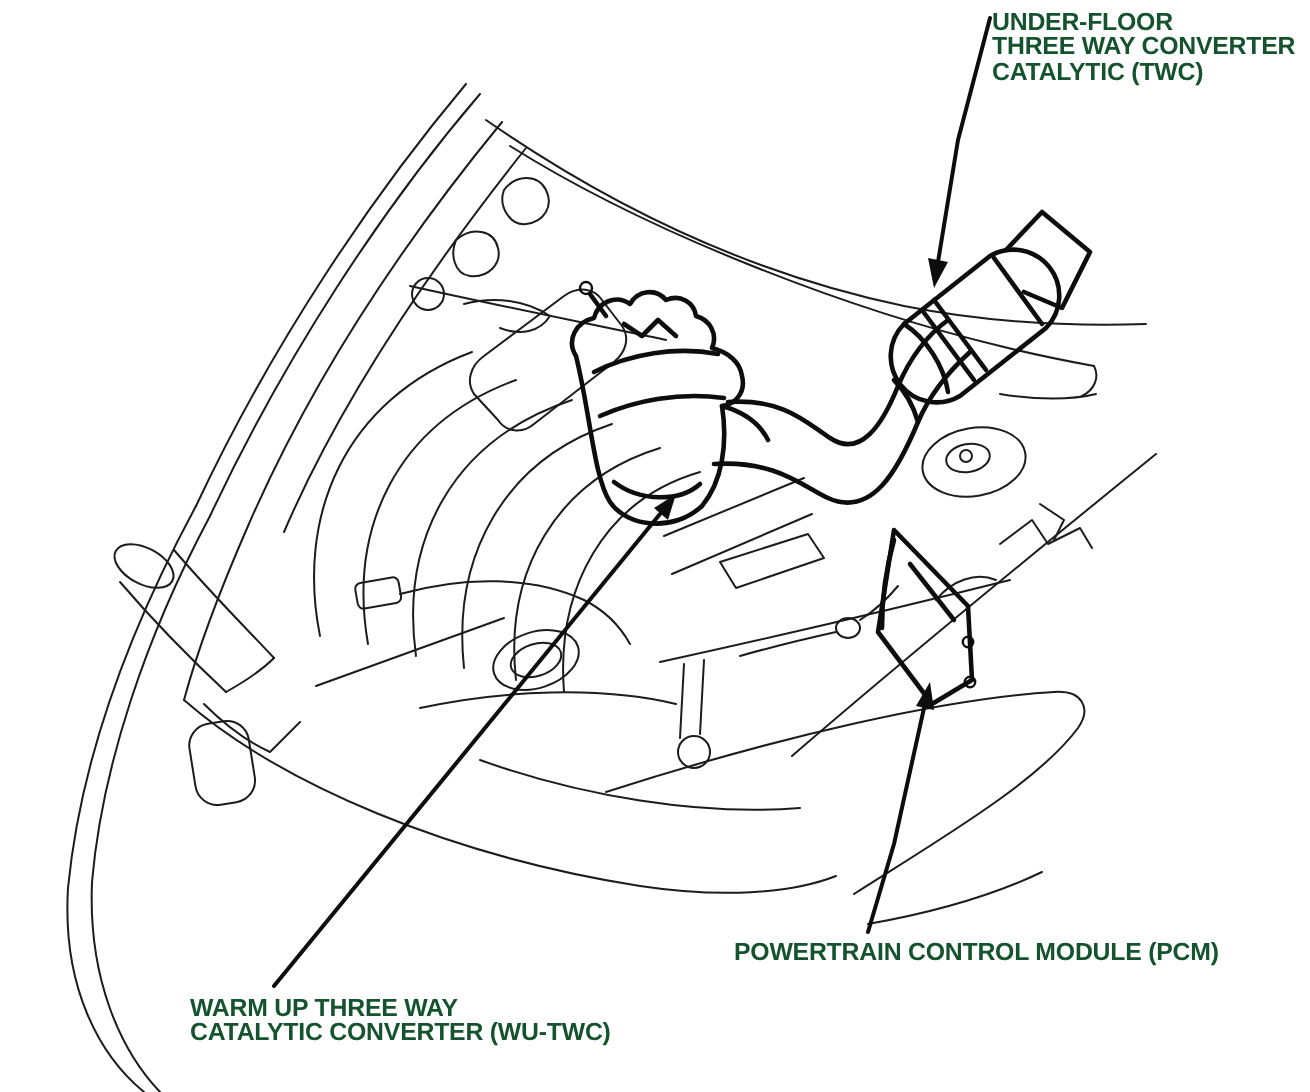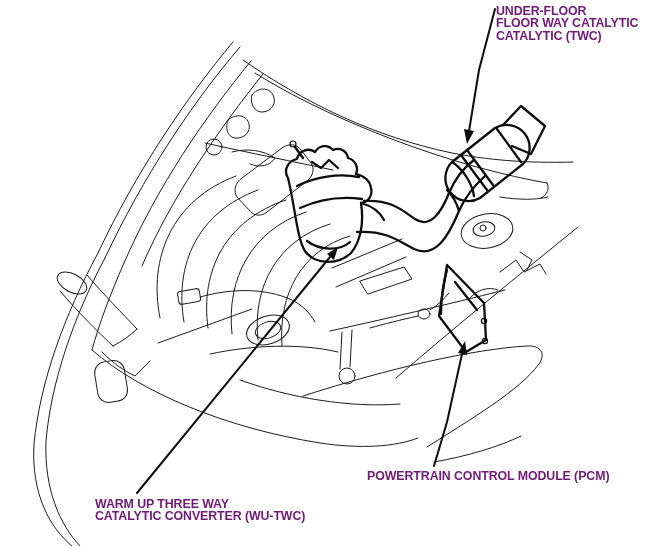--- a/index.html
+++ b/index.html
@@ -6,21 +6,21 @@
   .stage{
     position:relative;
     width:655px;height:546px;
     background:#ffffff;
     overflow:hidden;
     font-family:"Liberation Sans", sans-serif;
   }
   .stage svg{position:absolute;left:0;top:0;}
   .callout{
     position:absolute;
-    color:#701a75;
+    color:#14532d;
     font-weight:bold;
     font-size:12.4px;
     line-height:12.3px;
     letter-spacing:-0.1px;
     white-space:nowrap;
   }
   .ln{display:block;}
   
   .thin path,.thin line,.thin ellipse,.thin circle,.thin rect{
     fill:none;stroke:#1c1c1c;stroke-width:1;stroke-linecap:round;stroke-linejoin:round;
@@ -139,21 +139,21 @@
       <polygon class="arrow" points="467,144 474,131 464,129"></polygon>
       <path class="leader" d="M137,493 L330,257"></path>
       <polygon class="arrow" points="338,247 334,260 327,254"></polygon>
       <path class="leader" d="M434,466 L447,422 L462,354"></path>
       <polygon class="arrow" points="465,341 467,355 458,353"></polygon>
     </g>
   </svg>
 
   <div class="callout" style="left:496px;top:5px;">
     <span class="ln">UNDER-FLOOR</span>
-    <span class="ln">FLOOR WAY CATALYTIC</span>
+    <span class="ln">THREE WAY CONVERTER</span>
     <span class="ln">CATALYTIC (TWC)</span>
   </div>
 
   <div class="callout" style="left:367px;top:470px;">
     <span class="ln">POWERTRAIN CONTROL MODULE (PCM)</span>
   </div>
 
   <div class="callout" style="left:95px;top:498px;">
     <span class="ln">WARM UP THREE WAY</span>
     <span class="ln">CATALYTIC CONVERTER (WU-TWC)</span>

